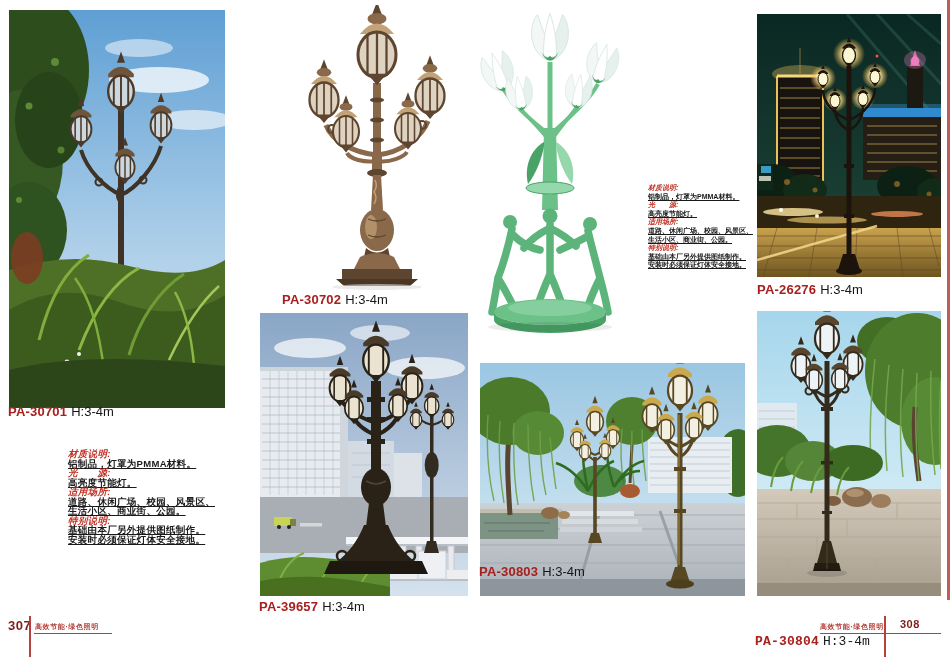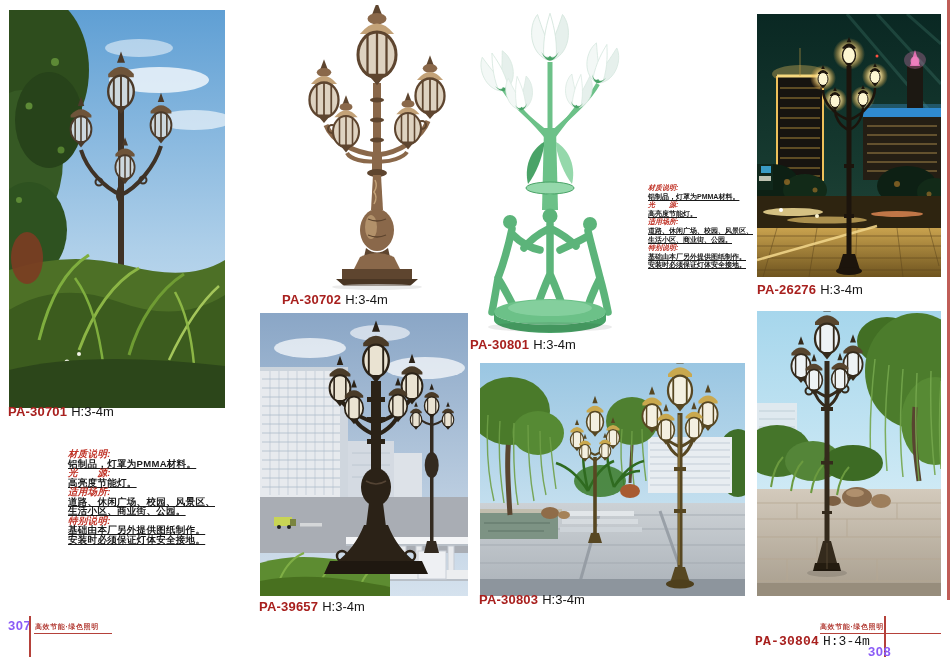--- a/index.html
+++ b/index.html
@@ -9,21 +9,21 @@
   .photo svg{display:block;width:100%;height:100%;}
   .label{position:absolute;font-size:13px;white-space:nowrap;color:#111;}
   .label .model{color:#a8201e;font-weight:bold;letter-spacing:.2px;}
   .label .size{color:#161616;margin-left:4px;}
   .label.center{text-align:left;}
   .spec{position:absolute;font-weight:bold;}
   .spec-lg{left:68px;top:449px;width:175px;font-size:9.5px;line-height:9.5px;letter-spacing:.3px;}
   .spec-sm{left:648px;top:184px;width:108px;font-size:7px;line-height:8.6px;}
   .spec .sh{color:#c03226;font-style:italic;}
   .spec .st{color:#1a1a1a;text-decoration:underline;}
-  .fnum{position:absolute;font-size:13px;font-weight:bold;color:#8b5cf6;letter-spacing:.5px;}
+  .fnum{position:absolute;font-size:13px;font-weight:bold;color:#7f1d1d;letter-spacing:.5px;}
   .fbar{position:absolute;width:2px;height:41px;background:#b5413a;}
   .fslogan{position:absolute;font-size:7px;font-weight:bold;color:#b5413a;letter-spacing:.6px;white-space:nowrap;}
   .frule{position:absolute;height:1px;background:#b5413a;}
   .edge-mark{position:absolute;left:947px;top:0;width:3px;height:600px;background:#b5413a;opacity:.85;}
 </style>
 </head>
 <body>
 
 <div class="page">
 
@@ -533,30 +533,27 @@
       </g>
     </svg>
   </figure>
 
   <div class="label" style="left:8px;top:404px;">
     <span class="model">PA-30701</span><span class="size">H:3-4m</span>
   </div>
   <div class="label center" style="left:282px;top:292px;width:190px;">
     <span class="model">PA-30702</span><span class="size">H:3-4m</span>
   </div>
-  <div class="label center" style="left:470px;top:337px;width:200px;">
-    <span class="model">PA-30801</span><span class="size">H:3-4m</span>
-  </div>
   <div class="label" style="left:757px;top:282px;">
     <span class="model">PA-26276</span><span class="size">H:3-4m</span>
   </div>
   <div class="label" style="left:259px;top:599px;">
     <span class="model">PA-39657</span><span class="size">H:3-4m</span>
   </div>
-  <div class="label" style="left:479px;top:592px;">
+  <div class="label" style="left:479px;top:564px;">
     <span class="model">PA-30803</span><span class="size">H:3-4m</span>
   </div>
   <div class="label" style="left:755px;top:634px;font-family:Liberation Mono, monospace;">
     <span class="model">PA-30804</span><span class="size">H:3-4m</span>
   </div>
 
   <div class="spec spec-lg">
     <div class="sh">材质说明:</div>
     <div class="st">铝制品，灯罩为PMMA材料。</div>
     <div class="sh">光　　源:</div>
@@ -582,17 +579,17 @@
     <div class="st">安装时必须保证灯体安全接地。</div>
   </div>
 
   <div class="fnum" style="left:8px;top:618px;">307</div>
   <div class="fbar" style="left:29px;top:616px;"></div>
   <div class="fslogan" style="left:35px;top:622px;">高效节能·绿色照明</div>
   <div class="frule" style="left:34px;top:633px;width:78px;"></div>
 
   <div class="fslogan" style="left:820px;top:622px;">高效节能·绿色照明</div>
   <div class="fbar" style="left:884px;top:616px;"></div>
-  <div class="fnum" style="left:868px;top:618px;font-size:13px;margin-top:26px;">308</div>
+  <div class="fnum" style="left:900px;top:618px;font-size:11px;">308</div>
   <div class="frule" style="left:820px;top:633px;width:121px;"></div>
 
   <div class="edge-mark"></div>
 </div>
 
 </body></html>

